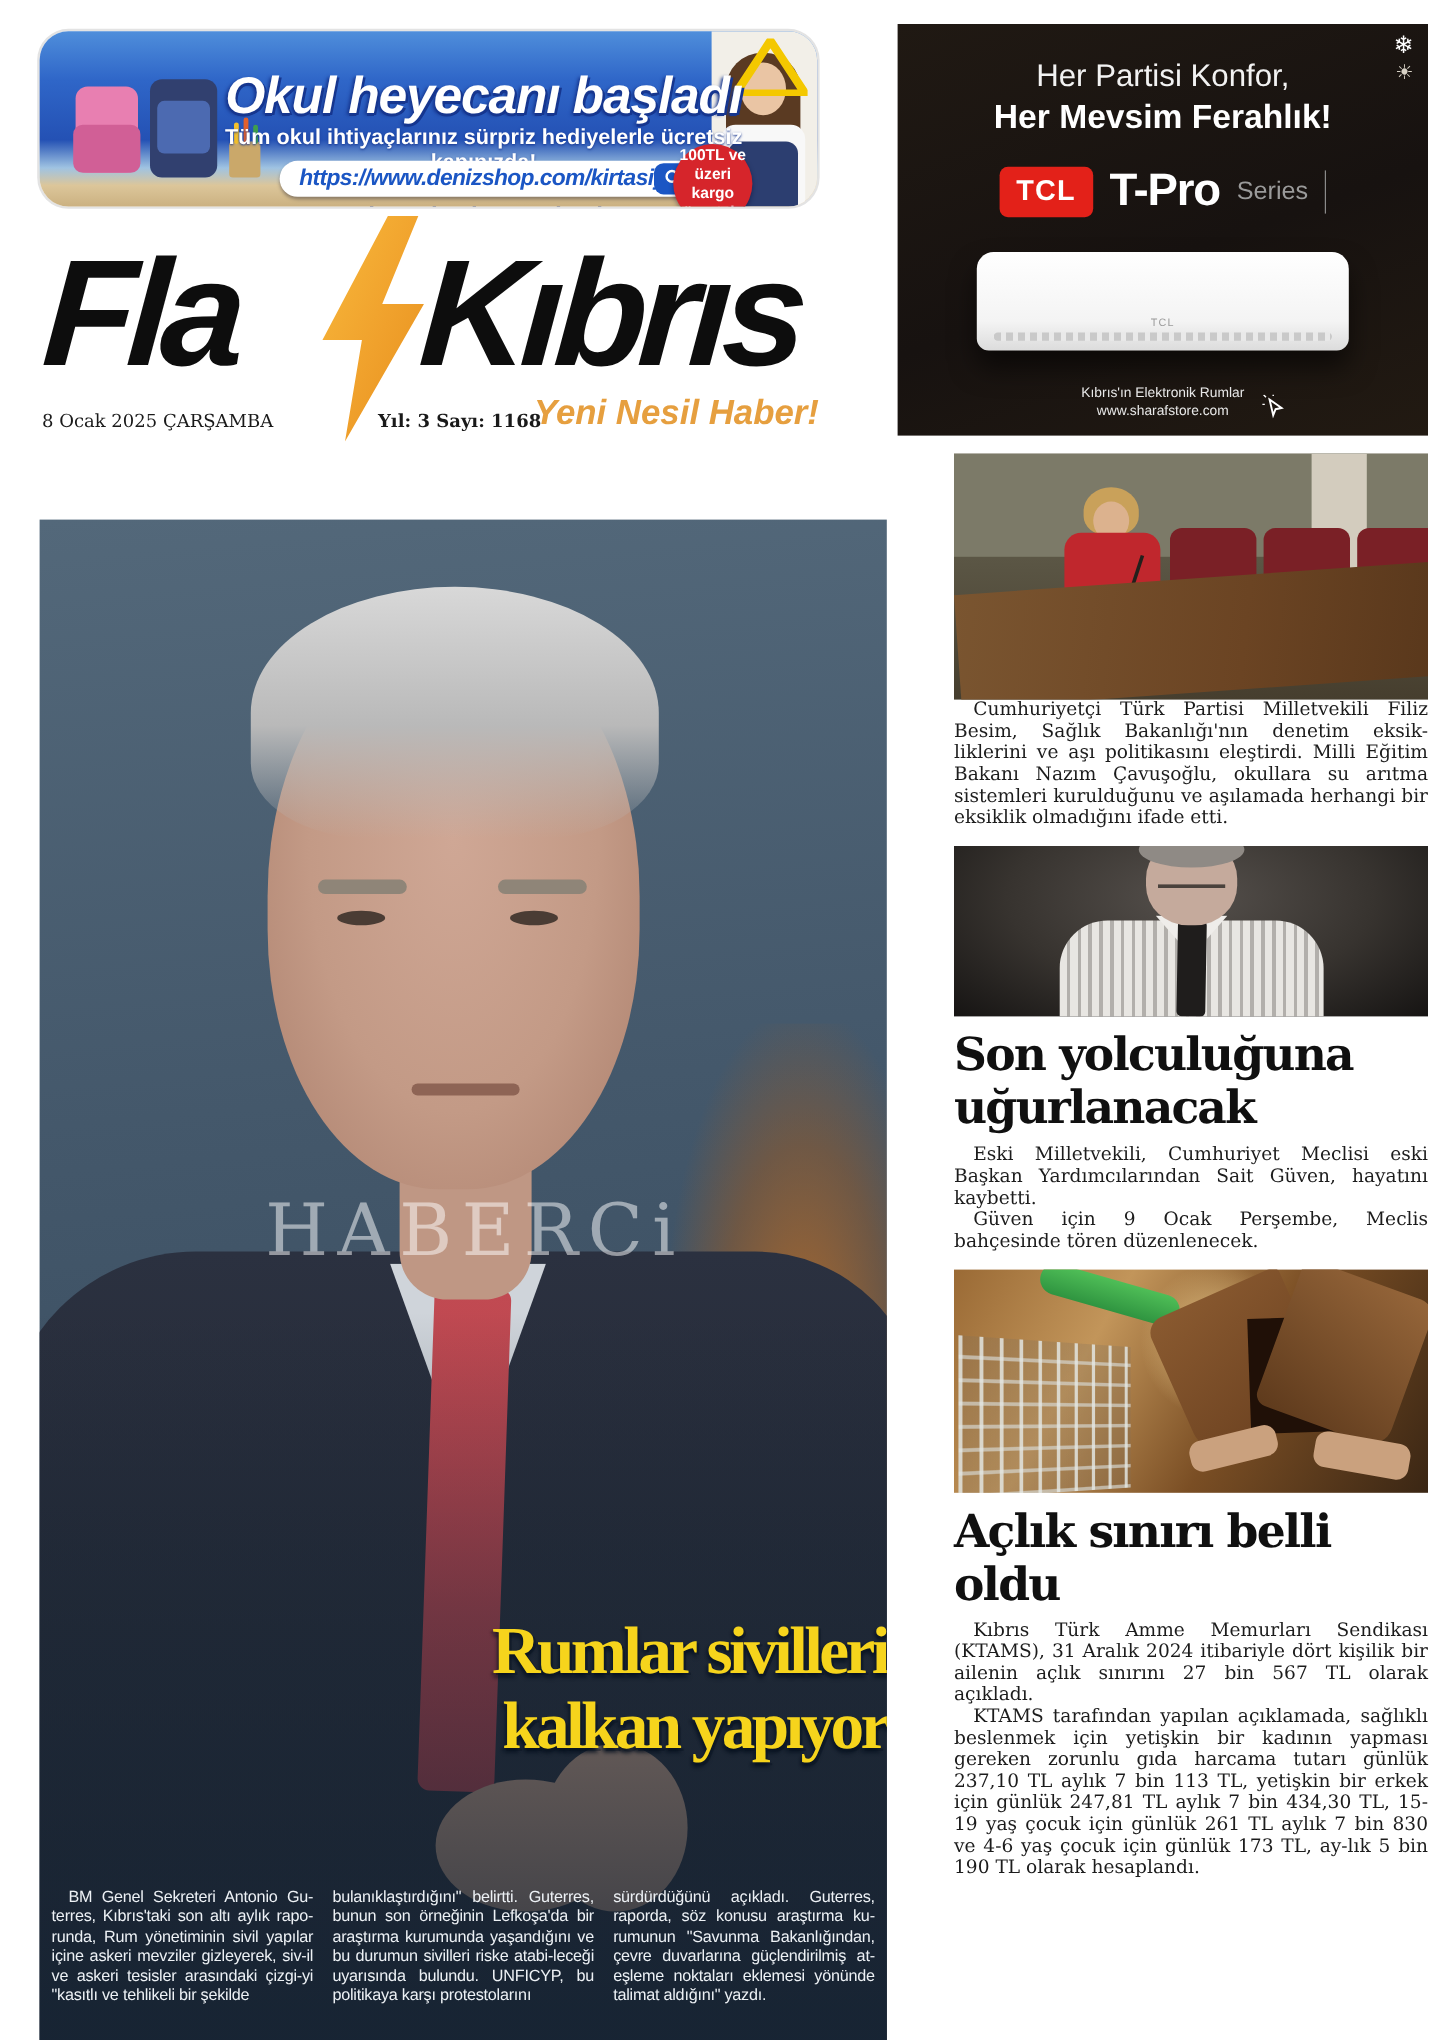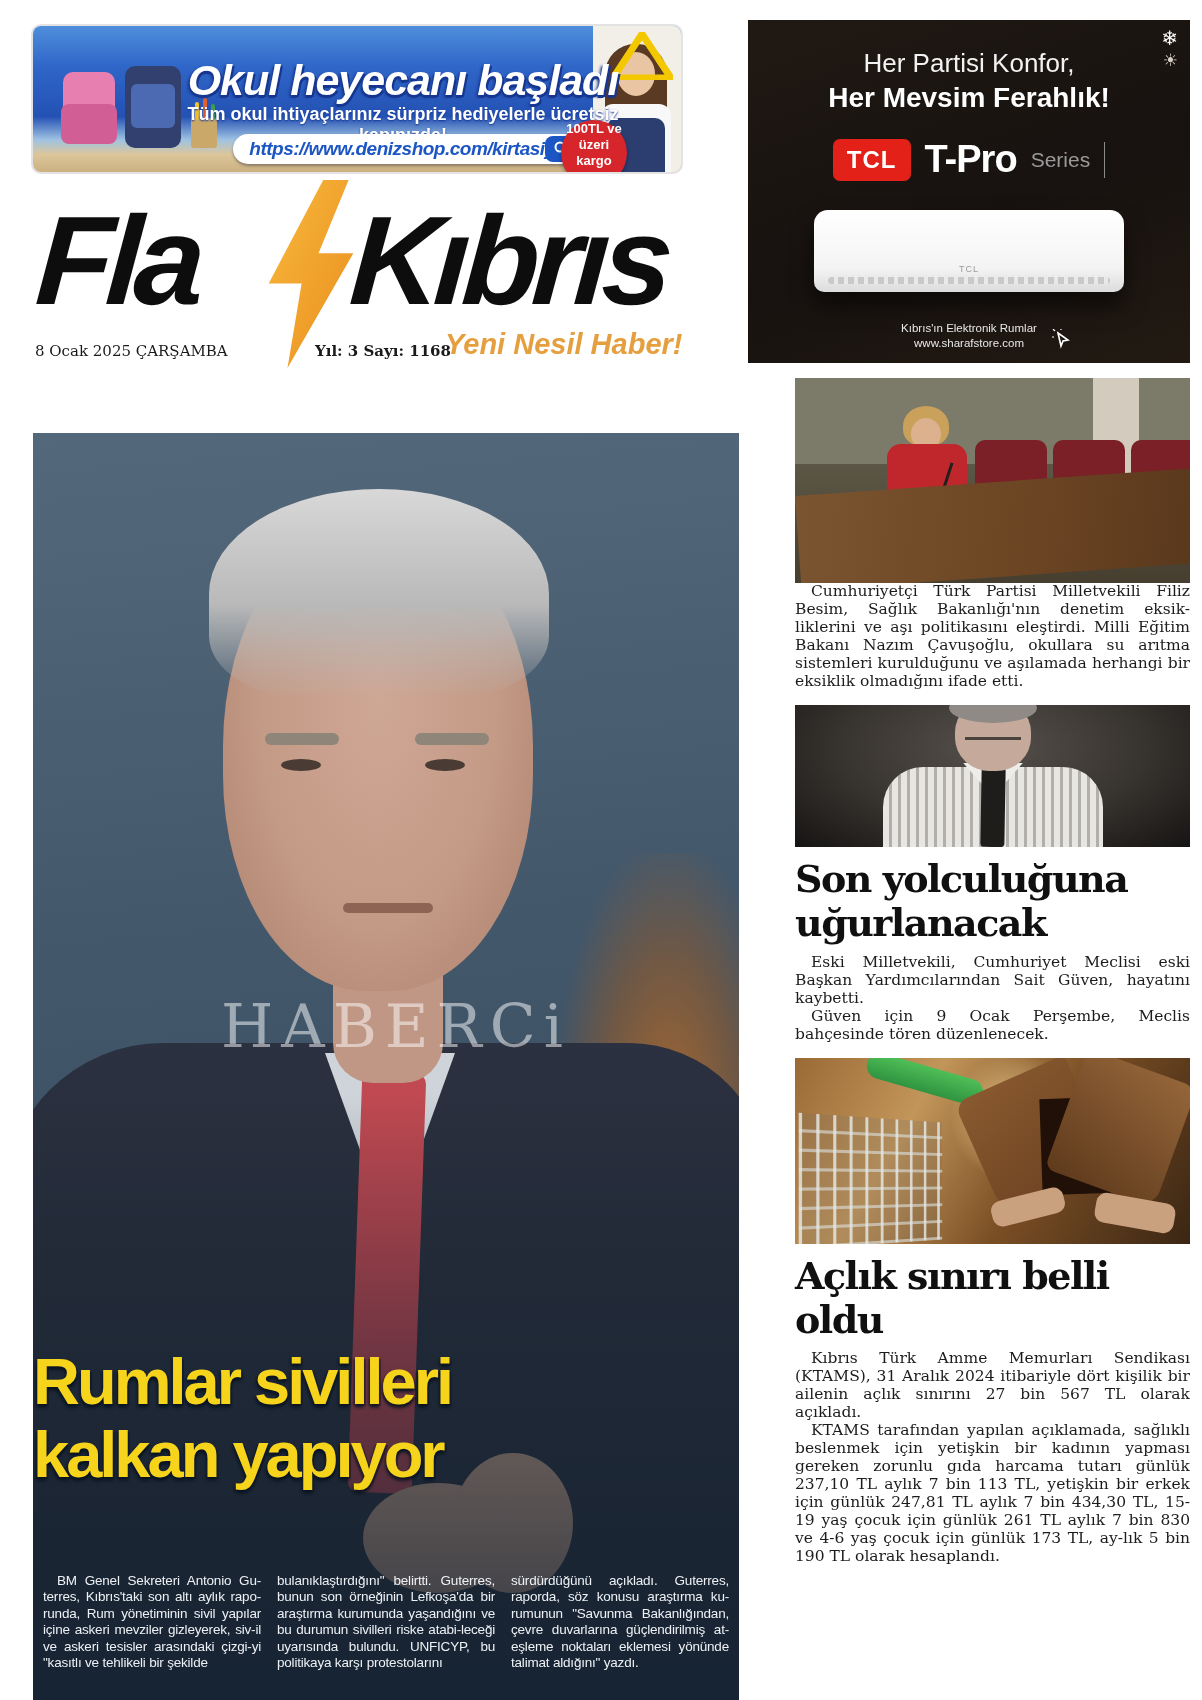--- a/index.html
+++ b/index.html
@@ -1,21 +1,21 @@
 <!DOCTYPE html>
 <html><head>
 <meta charset="utf-8">
 <style>
   html,body{margin:0;padding:0;background:#e9e9e9;}
   #page{position:relative;width:1202px;height:1700px;background:#ffffff;overflow:hidden;
         font-family:"Liberation Sans",sans-serif;margin:0 auto;}
   .abs{position:absolute;}
 
   
-  #top-ad{left:33px;top:26px;width:648px;height:146px;border-radius:8px;overflow:hidden;
+  #top-ad{left:33px;top:26px;width:648px;height:146px;border-radius:24px;overflow:hidden;
     background:linear-gradient(180deg,#4f8edb 0%,#2f66c8 28%,#2451b4 62%,#9fc3e2 78%,#dcc69a 88%,#cbb181 100%);
     box-shadow:0 0 0 2px #e3e3e3;}
   .ad-title{position:absolute;left:150px;top:30px;width:440px;text-align:center;color:#fff;
     font-size:43px;font-weight:700;font-style:italic;letter-spacing:-1px;
     text-shadow:0 3px 0 #16368f,2px 2px 0 #16368f,-2px 2px 3px #16368f;}
   .ad-sub{position:absolute;left:120px;top:78px;width:500px;text-align:center;color:#fff;
     font-size:18px;font-weight:700;text-shadow:0 1px 2px #16368f;}
   .ad-pill{position:absolute;left:200px;top:108px;width:348px;height:30px;background:#fff;border-radius:16px;
     display:flex;align-items:center;justify-content:center;box-shadow:0 2px 3px rgba(0,0,30,.35);}
   .ad-url{color:#1b56c4;font-size:19px;font-weight:700;font-style:italic;letter-spacing:-.5px;}
@@ -82,22 +82,22 @@
   .mp-hair{position:absolute;left:176px;top:56px;width:340px;height:210px;border-radius:50% 50% 30% 30%;
     background:linear-gradient(180deg,#d8d8d8 0%,#b9b9b9 55%,rgba(170,170,170,0) 100%);}
   .mp-brow{position:absolute;width:74px;height:12px;background:#8f8578;border-radius:6px;top:300px;}
   .mp-eye{position:absolute;width:40px;height:12px;background:#4a3c34;border-radius:50%;top:326px;}
   .mp-mouth{position:absolute;left:310px;top:470px;width:90px;height:10px;background:#8e6455;border-radius:6px;}
   .mp-hand{position:absolute;background:#c29a80;border-radius:50%;}
   .mp-shade{position:absolute;left:0;top:0;width:100%;height:100%;
     background:linear-gradient(180deg,rgba(0,0,0,0) 52%,rgba(26,40,56,.45) 72%,rgba(22,36,52,.85) 100%);}
   .watermark{position:absolute;left:188px;top:558px;font-family:"DejaVu Serif",serif;font-size:60px;
     color:rgba(255,255,255,.5);letter-spacing:8px;}
-  .main-headline{position:absolute;left:0;top:912px;width:100%;text-align:left;
-    font-family:Liberation Sans, sans-serif;font-weight:700;font-size:65px;line-height:1.13;letter-spacing:-3px;
+  .main-headline{position:absolute;left:0;top:912px;width:100%;text-align:right;
+    font-family:Liberation Serif, serif;font-weight:700;font-size:56px;line-height:1.13;letter-spacing:-3px;
     color:#f6d41c;white-space:pre-line;
     text-shadow:0 4px 3px rgba(8,18,32,.65),2px 2px 0 rgba(8,18,32,.4),-2px 2px 2px rgba(8,18,32,.4);}
   .main-cols{position:absolute;left:10px;top:1140px;width:686px;display:flex;gap:16px;}
   .main-col{flex:1;font-family:Liberation Sans, sans-serif;font-size:13.5px;line-height:1.22;color:#edf1f5;
     text-align:justify;letter-spacing:-.2px;}
   .main-col:first-child{text-indent:14px;}
 
   
   #sidebar{left:795px;top:378px;width:395px;}
   .sb-photo{position:relative;width:395px;overflow:hidden;}

